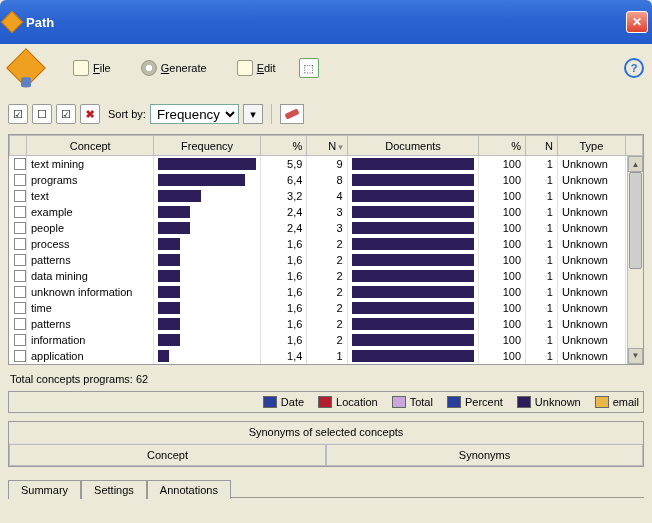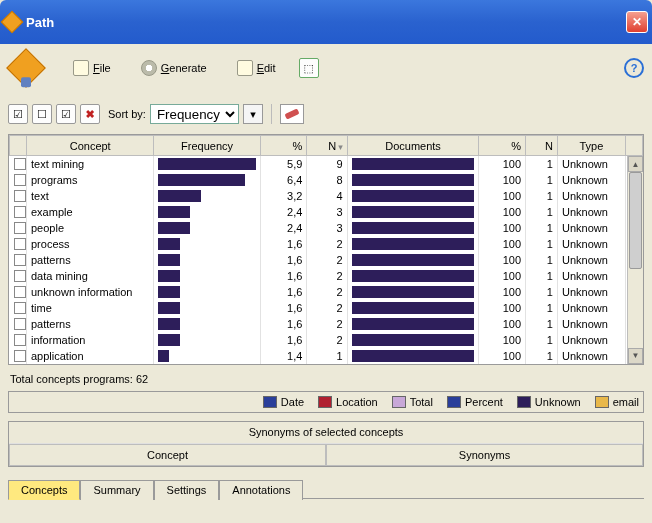--- a/index.html
+++ b/index.html
@@ -389,21 +389,20 @@
   <div class="syn-box">
     <div class="syn-title">Synonyms of selected concepts</div>
     <div class="syn-head">
       <div>Concept</div>
       <div>Synonyms</div>
     </div>
     <div class="syn-body"></div>
   </div>
 
   <div class="tabs" id="tabs">
-      <span class="tab active">Concepts</span>
       <span class="tab">Summary</span>
       <span class="tab">Settings</span>
       <span class="tab">Annotations</span>
       <span class="tab-line"></span>
     </div>
 
   <div class="btn-row">
     <button class="btn">OK</button>
     <button class="btn">Percent</button>
     <span class="spacer"></span>

